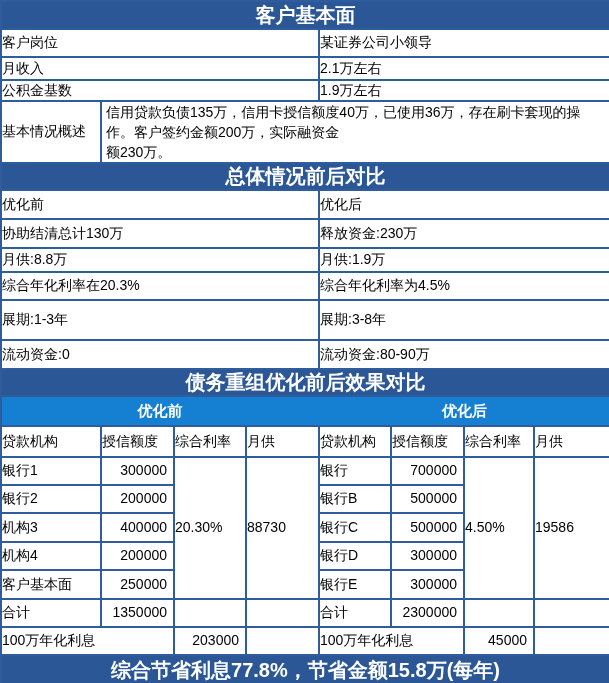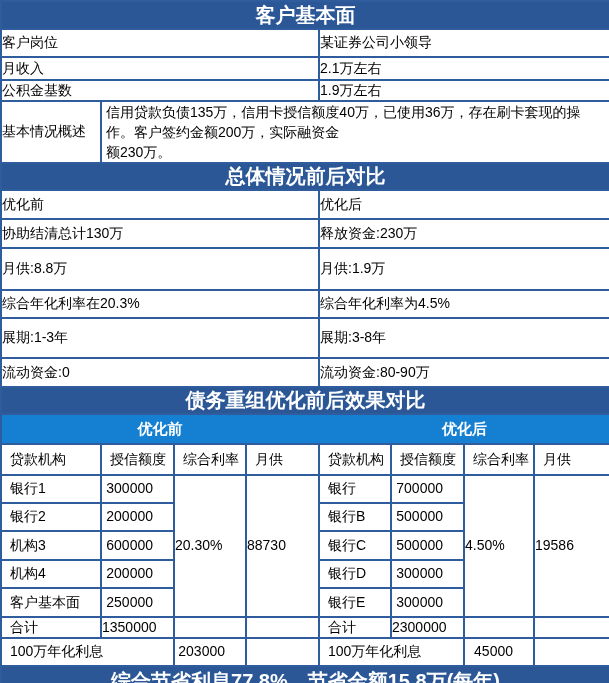--- a/index.html
+++ b/index.html
@@ -43,22 +43,22 @@
     color: #fff;
     font-weight: bold;
     text-align: center;
     font-size: 15px;
     border-left-color: var(--bright, #1580D1);
     border-right-color: var(--bright, #1580D1);
   }
   .sub.first { border-left-color: var(--border, #2E5C9C); }
   .sub.last  { border-right-color: var(--border, #2E5C9C); }
   .c { text-align: left; }
-  .l { text-align: left; padding-left: 8px; }
-  .r { text-align: right; padding-right: 20px; }
+  .l { text-align: left; padding-left: 0; }
+  .r { text-align: right; padding-right: 6px; }
   .txt {
     text-align: left;
     padding: 0 4px;
     white-space: pre-line;
     vertical-align: top;
     line-height: 20px;
   }
 </style>
 </head>
 <body>
@@ -102,21 +102,21 @@
     <td colspan="8" class="hdr">总体情况前后对比</td>
   </tr>
   <tr style="height:29px">
     <td colspan="4" class="c">优化前</td>
     <td colspan="4" class="c">优化后</td>
   </tr>
   <tr style="height:29px">
     <td colspan="4" class="c">协助结清总计130万</td>
     <td colspan="4" class="c">释放资金:230万</td>
   </tr>
-  <tr style="height:42px">
+  <tr style="height:24px">
     <td colspan="4" class="c">月供:8.8万</td>
     <td colspan="4" class="c">月供:1.9万</td>
   </tr>
   <tr style="height:28px">
     <td colspan="4" class="c">综合年化利率在20.3%</td>
     <td colspan="4" class="c">综合年化利率为4.5%</td>
   </tr>
   <tr style="height:40px">
     <td colspan="4" class="c">展期:1-3年</td>
     <td colspan="4" class="c">展期:3-8年</td>
@@ -154,37 +154,37 @@
     <td rowspan="5" class="c">19586</td>
   </tr>
   <tr style="height:28px">
     <td class="l">银行2</td>
     <td class="r">200000</td>
     <td class="l">银行B</td>
     <td class="r">500000</td>
   </tr>
   <tr style="height:29px">
     <td class="l">机构3</td>
-    <td class="r">600000</td>
+    <td class="r">400000</td>
     <td class="l">银行C</td>
     <td class="r">500000</td>
   </tr>
   <tr style="height:28px">
     <td class="l">机构4</td>
     <td class="r">200000</td>
     <td class="l">银行D</td>
     <td class="r">300000</td>
   </tr>
   <tr style="height:29px">
     <td class="l">客户基本面</td>
     <td class="r">250000</td>
     <td class="l">银行E</td>
     <td class="r">300000</td>
   </tr>
-  <tr style="height:21px">
+  <tr style="height:28px">
     <td class="l">合计</td>
     <td class="r">1350000</td>
     <td></td>
     <td></td>
     <td class="l">合计</td>
     <td class="r">2300000</td>
     <td></td>
     <td></td>
   </tr>
   <tr style="height:28px">

